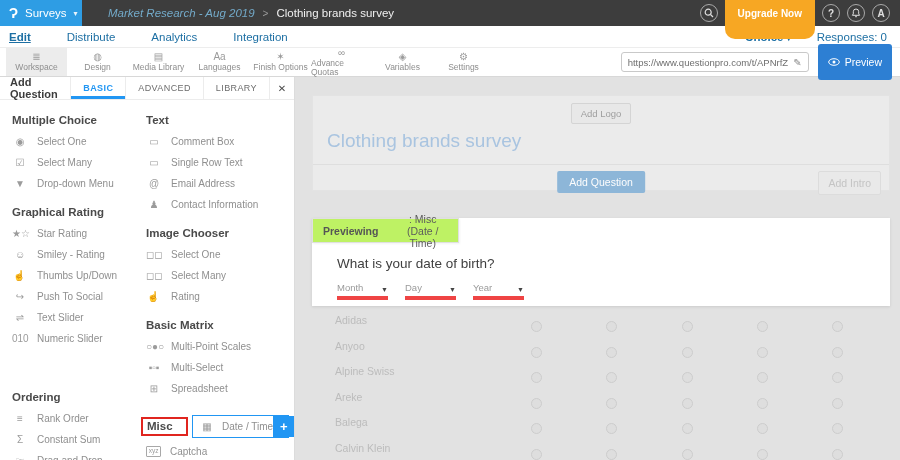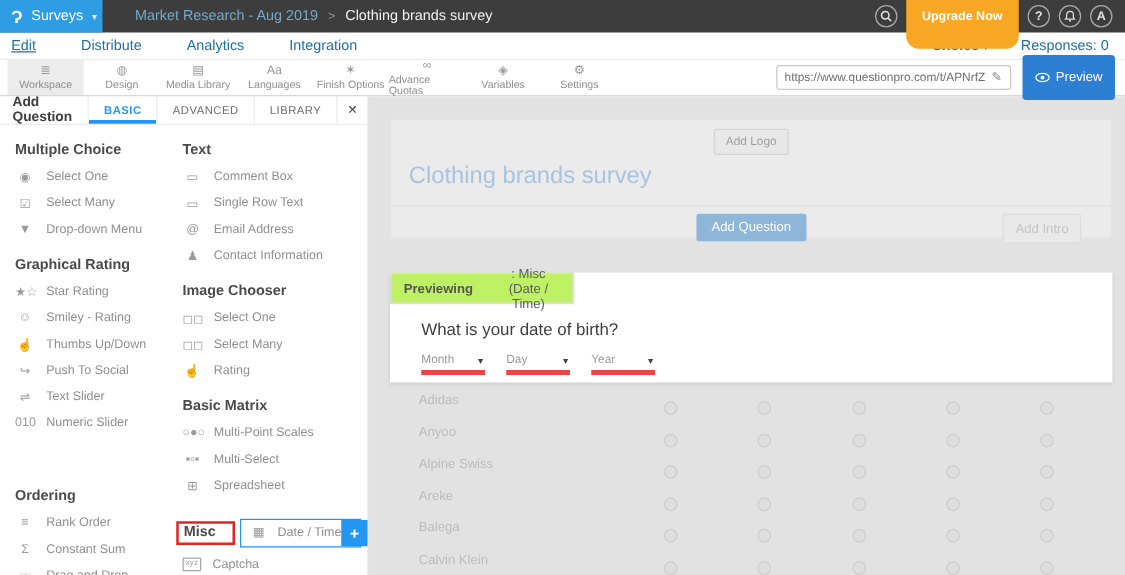--- a/index.html
+++ b/index.html
@@ -7,32 +7,32 @@
   body { font-family:"Liberation Sans", sans-serif; background:#fff; position:relative; }
   button { font-family:inherit; cursor:pointer; }
 
   
   .topbar { position:absolute; top:0; left:0; right:0; height:26px; background:#3d3d3d; display:flex; align-items:center; color:#fff; z-index:5; }
   .logo-block { width:82px; height:26px; background:#2e9de4; display:flex; align-items:center; gap:7px; padding:0 9px; cursor:pointer; }
   .logo-glyph { font-size:14px; font-weight:700; color:#fff; }
   .product-label { font-size:11.5px; color:#fff; }
   .tb-caret { font-size:8px; color:#eaf4fb; }
   .breadcrumb { display:flex; align-items:center; gap:8px; margin-left:26px; font-size:11.5px; }
-  .bc-parent { color:#73aac9; cursor:pointer; }
+  .bc-parent { color:#73aac9; cursor:pointer;font-style:italic; }
   .bc-sep { color:#9a9a9a; font-size:10px; }
   .bc-current { color:#f0f0f0; }
   .topbar-right { margin-left:auto; display:flex; align-items:center; gap:7px; padding-right:10px; }
   .circle-btn { width:18px; height:18px; border:1px solid #a9a9a9; border-radius:50%; background:transparent; color:#e0e0e0; font-size:10px; font-weight:700; display:flex; align-items:center; justify-content:center; }
   .upgrade-btn { background:#f7a723; border:none; color:#fff; font-size:10px; font-weight:700; padding:20px 13px; border-radius:10px; }
 
   
   .navrow { position:absolute; top:26px; left:0; right:0; height:22px; background:#fff; border-bottom:1px solid #ededed; display:flex; align-items:center; font-size:11.5px; color:#1d6fa3; z-index:4; }
   .nav-link { margin-left:36px; cursor:pointer; }
   .nav-link:first-child { margin-left:9px; }
-  .nav-link.active { font-weight:400; text-decoration:underline; }
+  .nav-link.active { font-weight:700; text-decoration:underline; }
   .nav-right { margin-left:auto; display:flex; align-items:center; gap:26px; padding-right:13px; }
   .nav-tools { cursor:pointer; font-weight:700; }
   .nav-tools .tb-caret { color:#1d6fa3; }
   .nav-resp { cursor:pointer; }
 
   
   .toolbar { position:absolute; top:48px; left:0; right:0; height:29px; background:#fff; border-bottom:1px solid #d8d8d8; display:flex; align-items:stretch; z-index:4; }
   .tbitem { width:61px; display:flex; flex-direction:column; align-items:center; justify-content:center; gap:1px; font-size:8.5px; color:#8e8e8e; cursor:pointer; line-height:1.1; }
   .tbitem:first-child { margin-left:6px; }
   .tbitem.active { background:#ececec; }
@@ -67,21 +67,21 @@
 
   
   .main { position:absolute; top:77px; left:295px; right:0; bottom:0; background:#e2e2e2; }
   .header-card { position:absolute; top:18px; left:17px; width:578px; height:96px; background:#ebebeb; border:1px solid #e3e3e3; }
   .addlogo-row { display:flex; justify-content:center; padding-top:7px; }
   .add-logo-btn { border:1px solid #d4d4d4; background:#e8e8e8; color:#9e9e9e; font-size:9.5px; padding:4px 9px; border-radius:2px; }
   .survey-title { font-size:19px; color:#a9c4e0; padding:6px 14px 12px; cursor:pointer; font-weight:400; }
   .hc-divider { border-top:1px solid #dedede; }
   .action-row { position:relative; height:33px; }
   .add-q-btn { position:absolute; left:50%; transform:translateX(-50%); top:6px; background:#8db6d8; border:none; color:#fdfdfd; font-size:10.5px; padding:5px 12px; border-radius:2px; }
-  .add-intro-btn { position:absolute; right:24px; top:6px; border:1px solid #dcdcdc; background:#e9e9e9; color:#c4c4c4; font-size:10.5px; padding:5px 9px; border-radius:2px; }
+  .add-intro-btn { position:absolute; right:8px; top:6px; border:1px solid #dcdcdc; background:#e9e9e9; color:#c4c4c4; font-size:10.5px; padding:5px 9px; border-radius:2px; }
 
   .preview-card { position:absolute; top:141px; left:17px; width:578px; height:88px; background:#fff; box-shadow:0 1px 3px rgba(0,0,0,.10); }
   .preview-tab { position:absolute; top:0; left:0; height:25px; width:147px; background:#bef264; border:1px solid #e0e0e0; display:flex; align-items:center; padding:0 10px; font-size:10.5px; color:#555; box-shadow:1px 1px 2px rgba(0,0,0,.05); }
   .ptab-bold { font-weight:700; }
   .ptab-rest { margin-left:19px; color:#5c5c5c;text-align:center; }
   .pq-question { position:absolute; top:38px; left:25px; font-size:13.5px; color:#3f3f3f; }
   .pq-selects { position:absolute; top:64px; left:25px; display:flex; gap:17px; }
   .pselect { width:51px; border-bottom:4px solid #ef4444; display:flex; justify-content:space-between; align-items:flex-end; font-size:9.5px; color:#9a9a9a; padding-bottom:3px; cursor:pointer; }
   .pselect .caret { font-size:7px; color:#444; }
 

